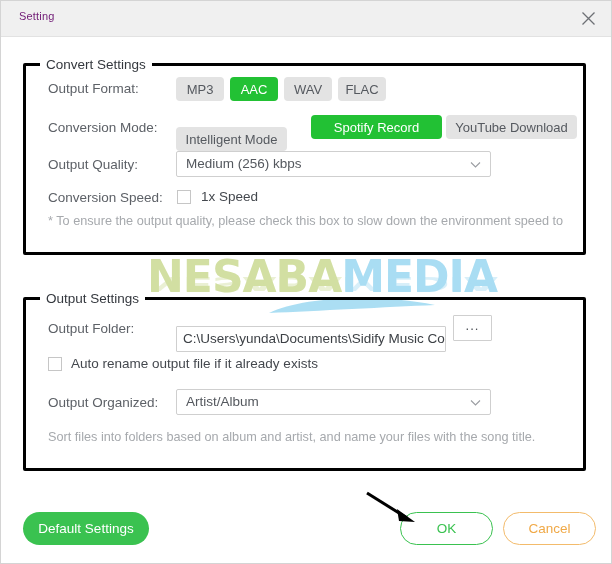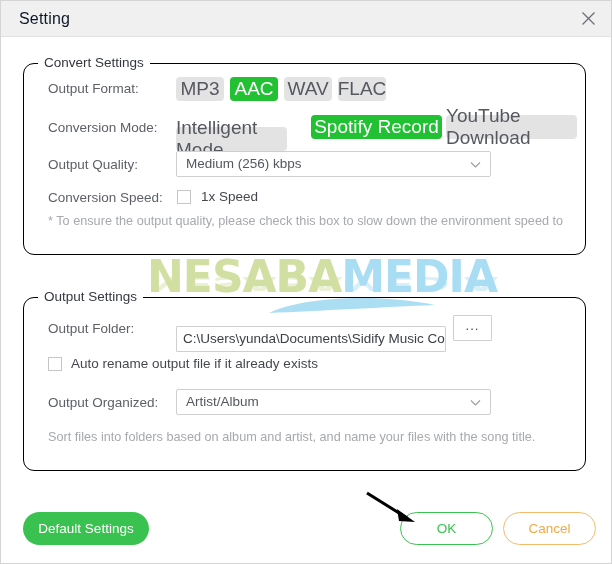--- a/index.html
+++ b/index.html
@@ -29,42 +29,42 @@
     left: 0; top: 0;
     width: 610px;
     height: 35px;
     background: #f0f0f0;
     border-bottom: 1px solid #e2e2e2;
   }
   .title-text {
     position: absolute;
     left: 18px;
     top: 9px;
-    font-size: 16px;
-    color: #0f172a;
+    font-size: 11px;
+    color: #701a75;
     letter-spacing: .2px;
   }
   .close-btn {
     position: absolute;
     right: 0px;
     top: 0px;
     width: 46px;
     height: 34px;
     display: flex;
     align-items: center;
     justify-content: center;
     cursor: pointer;
   }
   .close-btn svg { display: block; }
 
   
   .group {
     position: absolute;
-    border: 1px solid #000000;
-    border-radius: 11px;
+    border: 3px solid #000000;
+    border-radius: 2px;
     box-sizing: border-box;
     background: transparent;
   }
   .group-title {
     position: absolute;
     top: -9px;
     left: 14px;
     background: #ffffff;
     padding: 0 6px;
     font-size: 13.5px;
@@ -82,21 +82,21 @@
     white-space: nowrap;
   }
 
   
   .seg {
     position: absolute;
     height: 24px;
     border-radius: 4px;
     background: #e3e3e3;
     color: #55595f;
-    font-size: 19px;
+    font-size: 13px;
     display: flex;
     align-items: center;
     justify-content: center;
     cursor: pointer;
     box-sizing: border-box;
     user-select: none;
   }
   .seg.active {
     background: #22c134;
     color: #ffffff;

